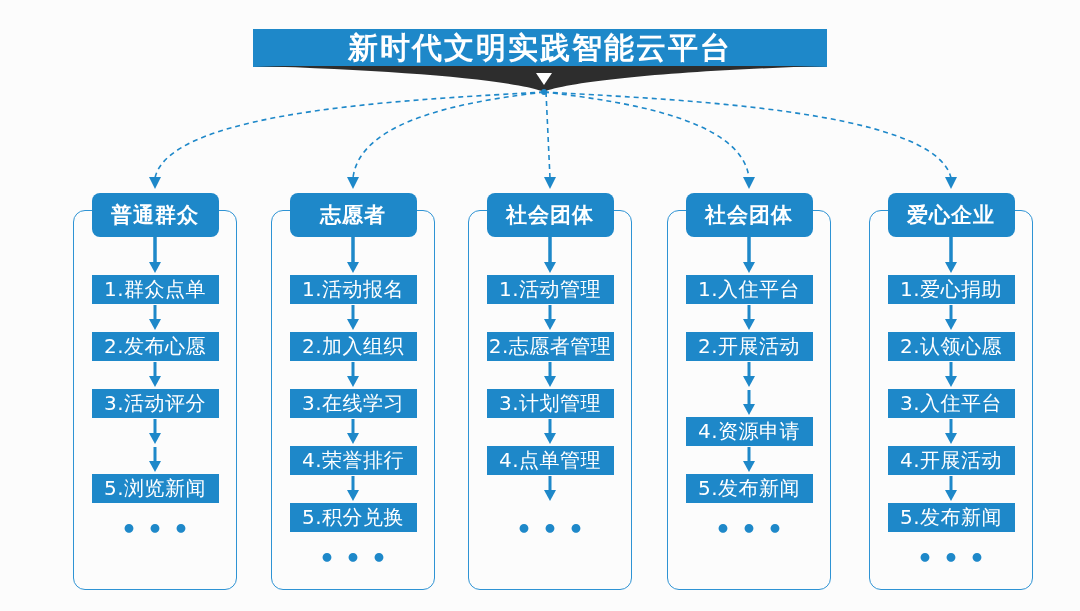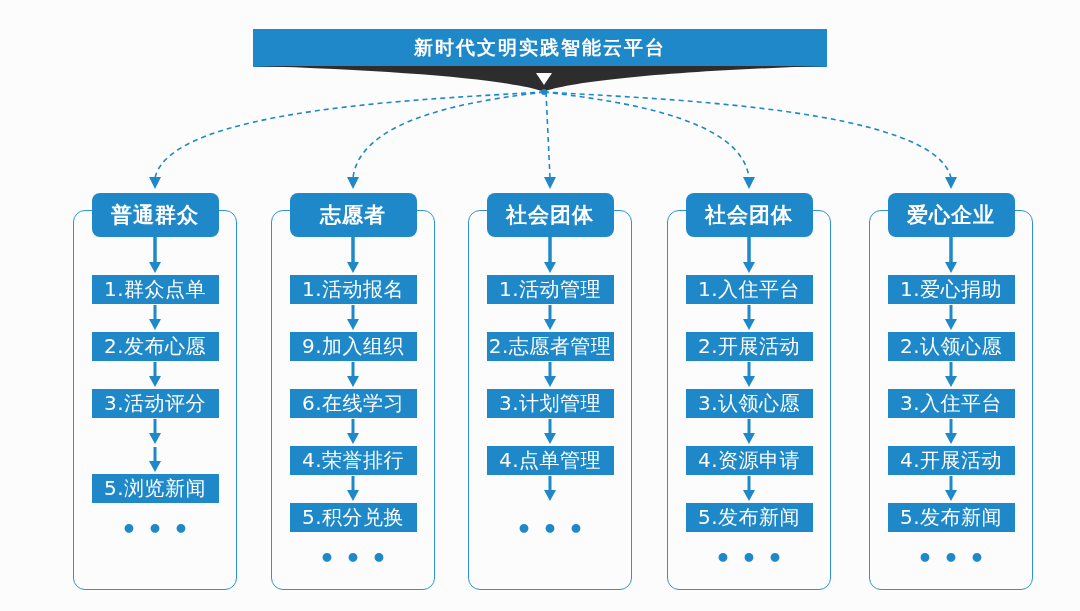--- a/index.html
+++ b/index.html
@@ -5,21 +5,21 @@
   html,body{margin:0;padding:0;}
   body{
     width:1080px;height:611px;position:relative;overflow:hidden;
     background:#fcfcfc;
     font-family:"DejaVu Sans","Liberation Sans",sans-serif;
   }
   
   .banner{
     position:absolute;left:253px;top:29px;width:574px;height:38px;
     background:#1e88c9;display:flex;align-items:center;justify-content:center;
-    color:#ffffff;font-size:19px;font-weight:bold;letter-spacing:2px;
+    color:#ffffff;font-size:30px;font-weight:bold;letter-spacing:2px;
   }
   
   .decor{position:absolute;left:0;top:0;width:1080px;height:611px;pointer-events:none;}
   
   .column{
     position:absolute;top:193px;width:164px;height:470px;
     display:flex;flex-direction:column;align-items:center;
   }
   .frame{
     position:absolute;top:17px;left:0;width:164px;height:380px;
@@ -113,26 +113,26 @@
   <div class="col-header">志愿者</div>
   <svg class="arrow" width="16" height="38">
       <line x1="8" y1="0" x2="8" y2="26" stroke="#1e88c9" stroke-width="3.5"></line>
       <polygon points="2,25 14,25 8,36" fill="#1e88c9"></polygon>
     </svg>
   <div class="step">1.活动报名</div>
   <svg class="arrow" width="16" height="28">
       <line x1="8" y1="1" x2="8" y2="16" stroke="#1e88c9" stroke-width="3"></line>
       <polygon points="2,15 14,15 8,26" fill="#1e88c9"></polygon>
     </svg>
-  <div class="step">9.加入组织</div>
-  <svg class="arrow" width="16" height="28">
-      <line x1="8" y1="1" x2="8" y2="16" stroke="#1e88c9" stroke-width="3"></line>
-      <polygon points="2,15 14,15 8,26" fill="#1e88c9"></polygon>
-    </svg>
-  <div class="step">6.在线学习</div>
+  <div class="step">2.加入组织</div>
+  <svg class="arrow" width="16" height="28">
+      <line x1="8" y1="1" x2="8" y2="16" stroke="#1e88c9" stroke-width="3"></line>
+      <polygon points="2,15 14,15 8,26" fill="#1e88c9"></polygon>
+    </svg>
+  <div class="step">3.在线学习</div>
   <svg class="arrow" width="16" height="28">
       <line x1="8" y1="1" x2="8" y2="16" stroke="#1e88c9" stroke-width="3"></line>
       <polygon points="2,15 14,15 8,26" fill="#1e88c9"></polygon>
     </svg>
   <div class="step">4.荣誉排行</div>
   <svg class="arrow" width="16" height="28">
       <line x1="8" y1="1" x2="8" y2="16" stroke="#1e88c9" stroke-width="3"></line>
       <polygon points="2,15 14,15 8,26" fill="#1e88c9"></polygon>
     </svg>
   <div class="step">5.积分兑换</div>
@@ -179,21 +179,20 @@
   <div class="step">1.入住平台</div>
   <svg class="arrow" width="16" height="28">
       <line x1="8" y1="1" x2="8" y2="16" stroke="#1e88c9" stroke-width="3"></line>
       <polygon points="2,15 14,15 8,26" fill="#1e88c9"></polygon>
     </svg>
   <div class="step">2.开展活动</div>
   <svg class="arrow" width="16" height="28">
       <line x1="8" y1="1" x2="8" y2="16" stroke="#1e88c9" stroke-width="3"></line>
       <polygon points="2,15 14,15 8,26" fill="#1e88c9"></polygon>
     </svg>
-  <div class="step">3.认领心愿</div>
   <svg class="arrow" width="16" height="28">
       <line x1="8" y1="1" x2="8" y2="16" stroke="#1e88c9" stroke-width="3"></line>
       <polygon points="2,15 14,15 8,26" fill="#1e88c9"></polygon>
     </svg>
   <div class="step">4.资源申请</div>
   <svg class="arrow" width="16" height="28">
       <line x1="8" y1="1" x2="8" y2="16" stroke="#1e88c9" stroke-width="3"></line>
       <polygon points="2,15 14,15 8,26" fill="#1e88c9"></polygon>
     </svg>
   <div class="step">5.发布新闻</div>

